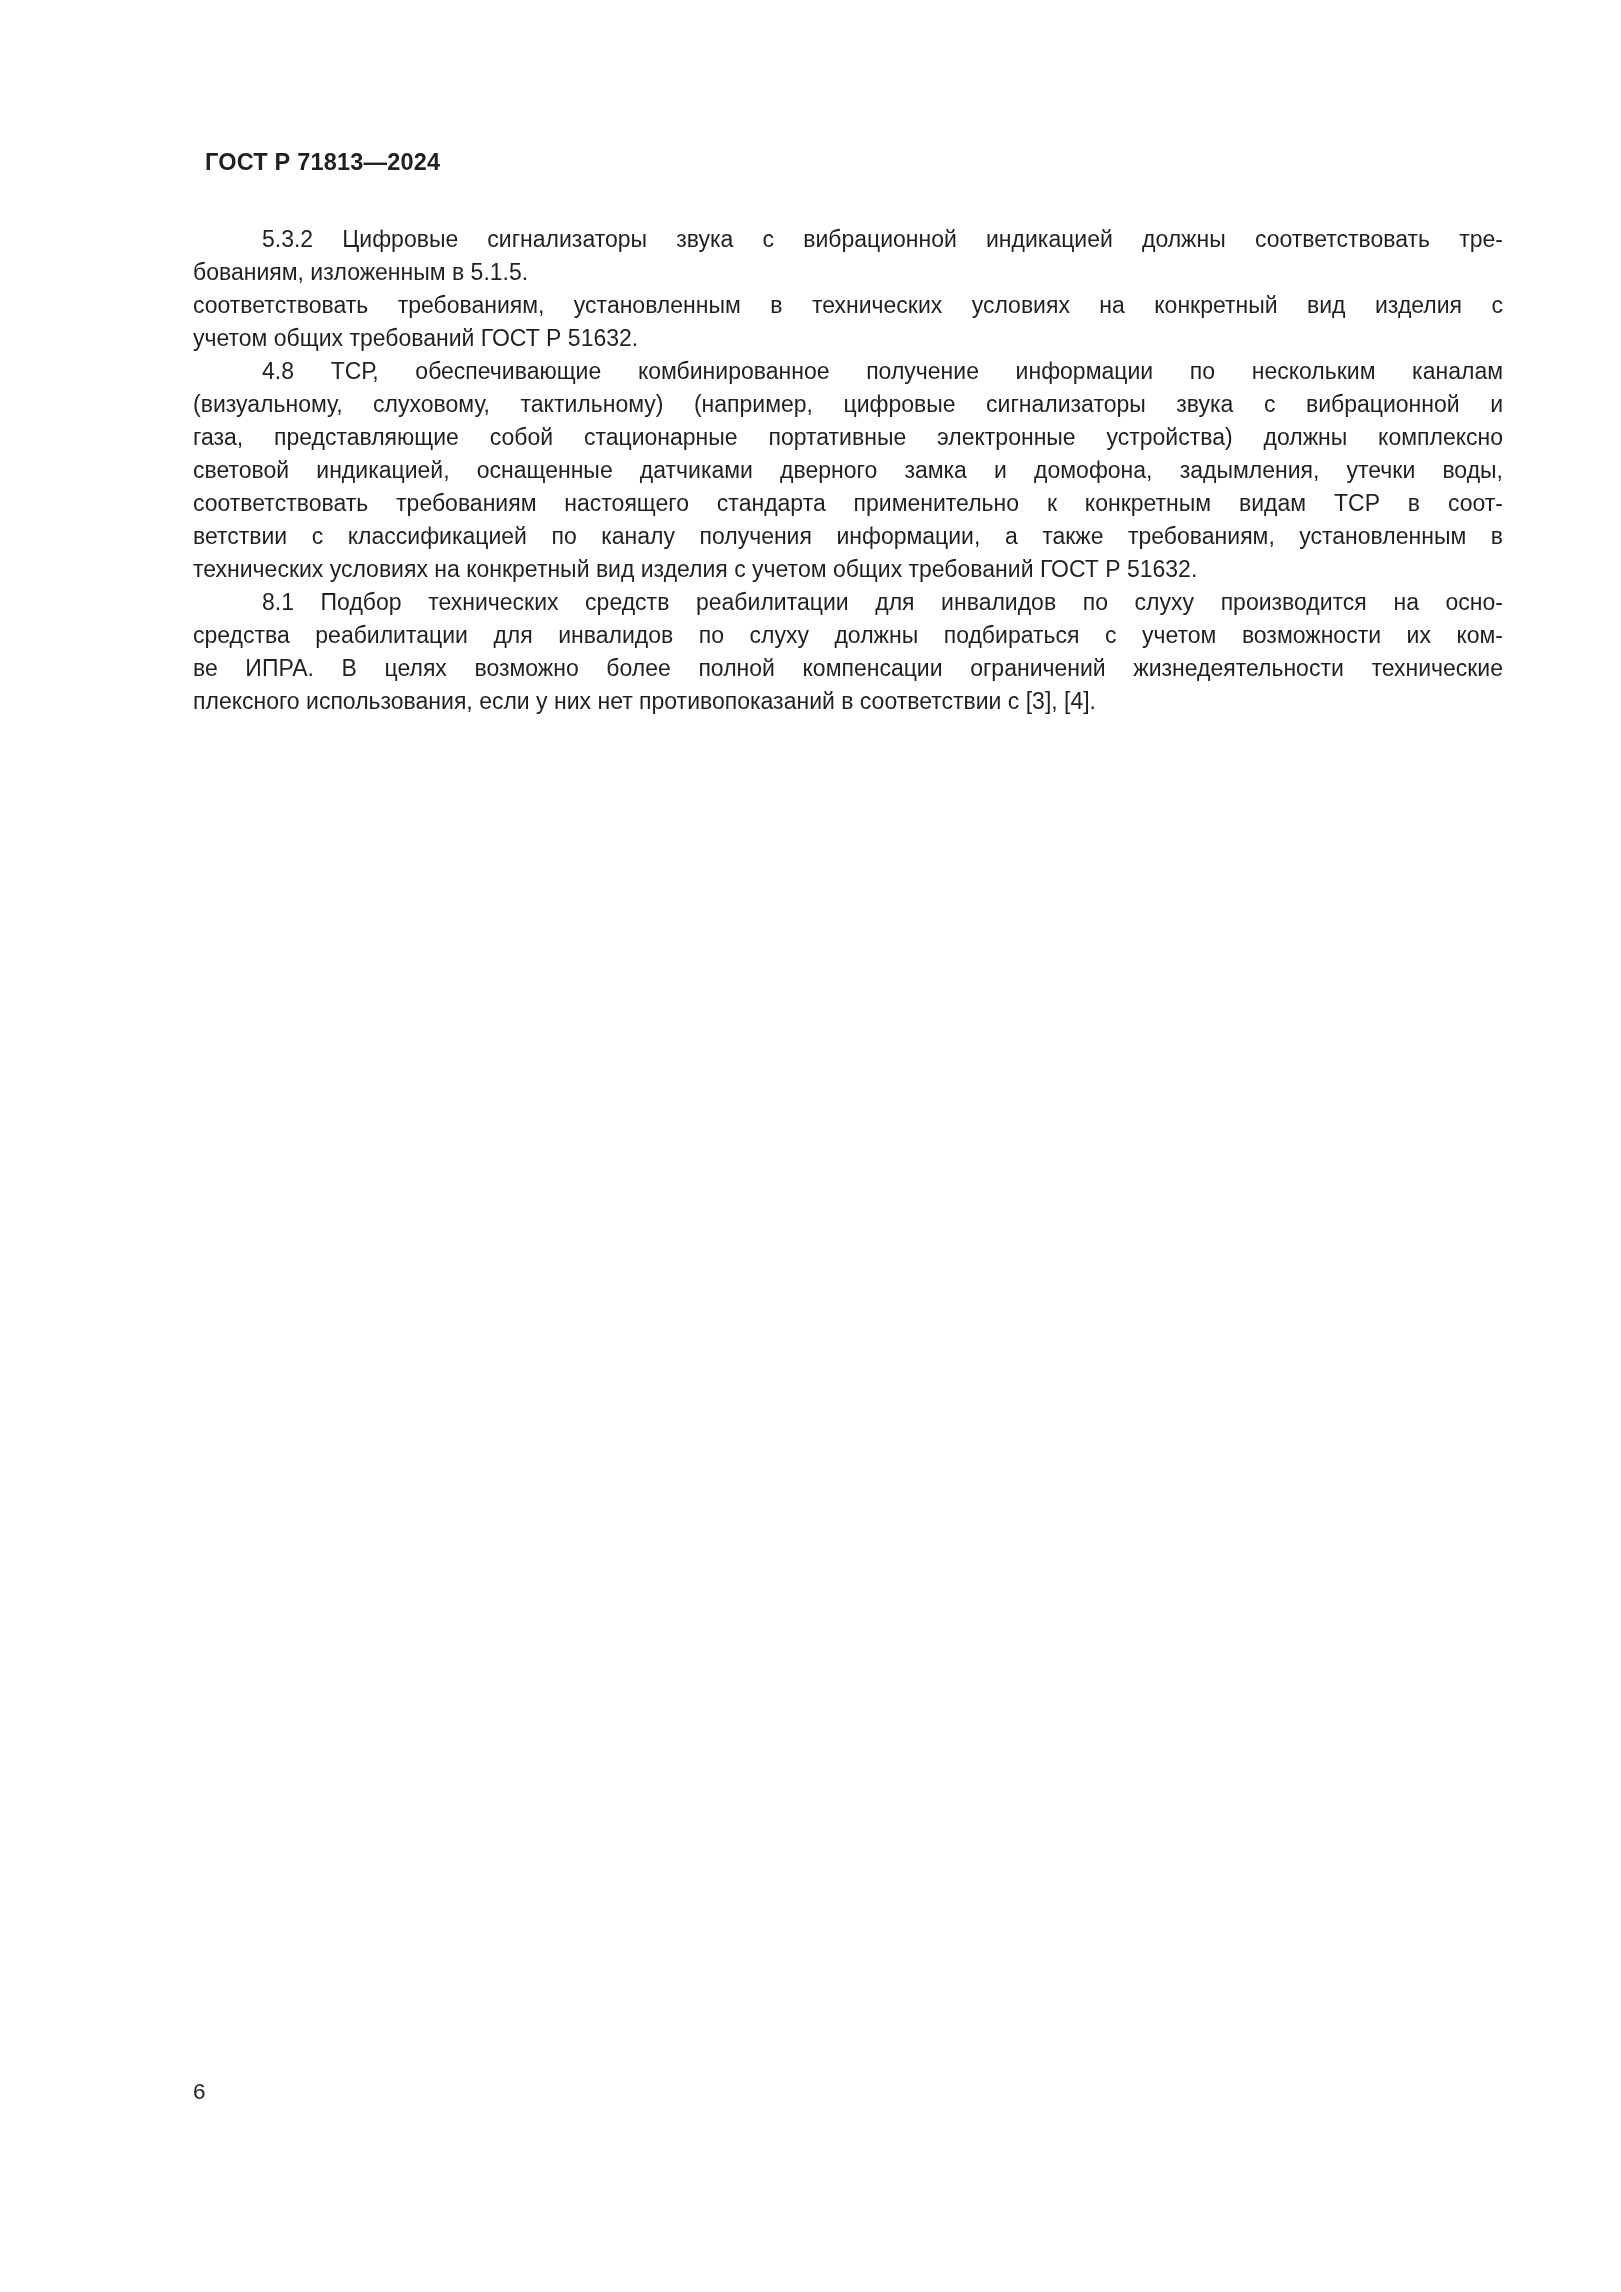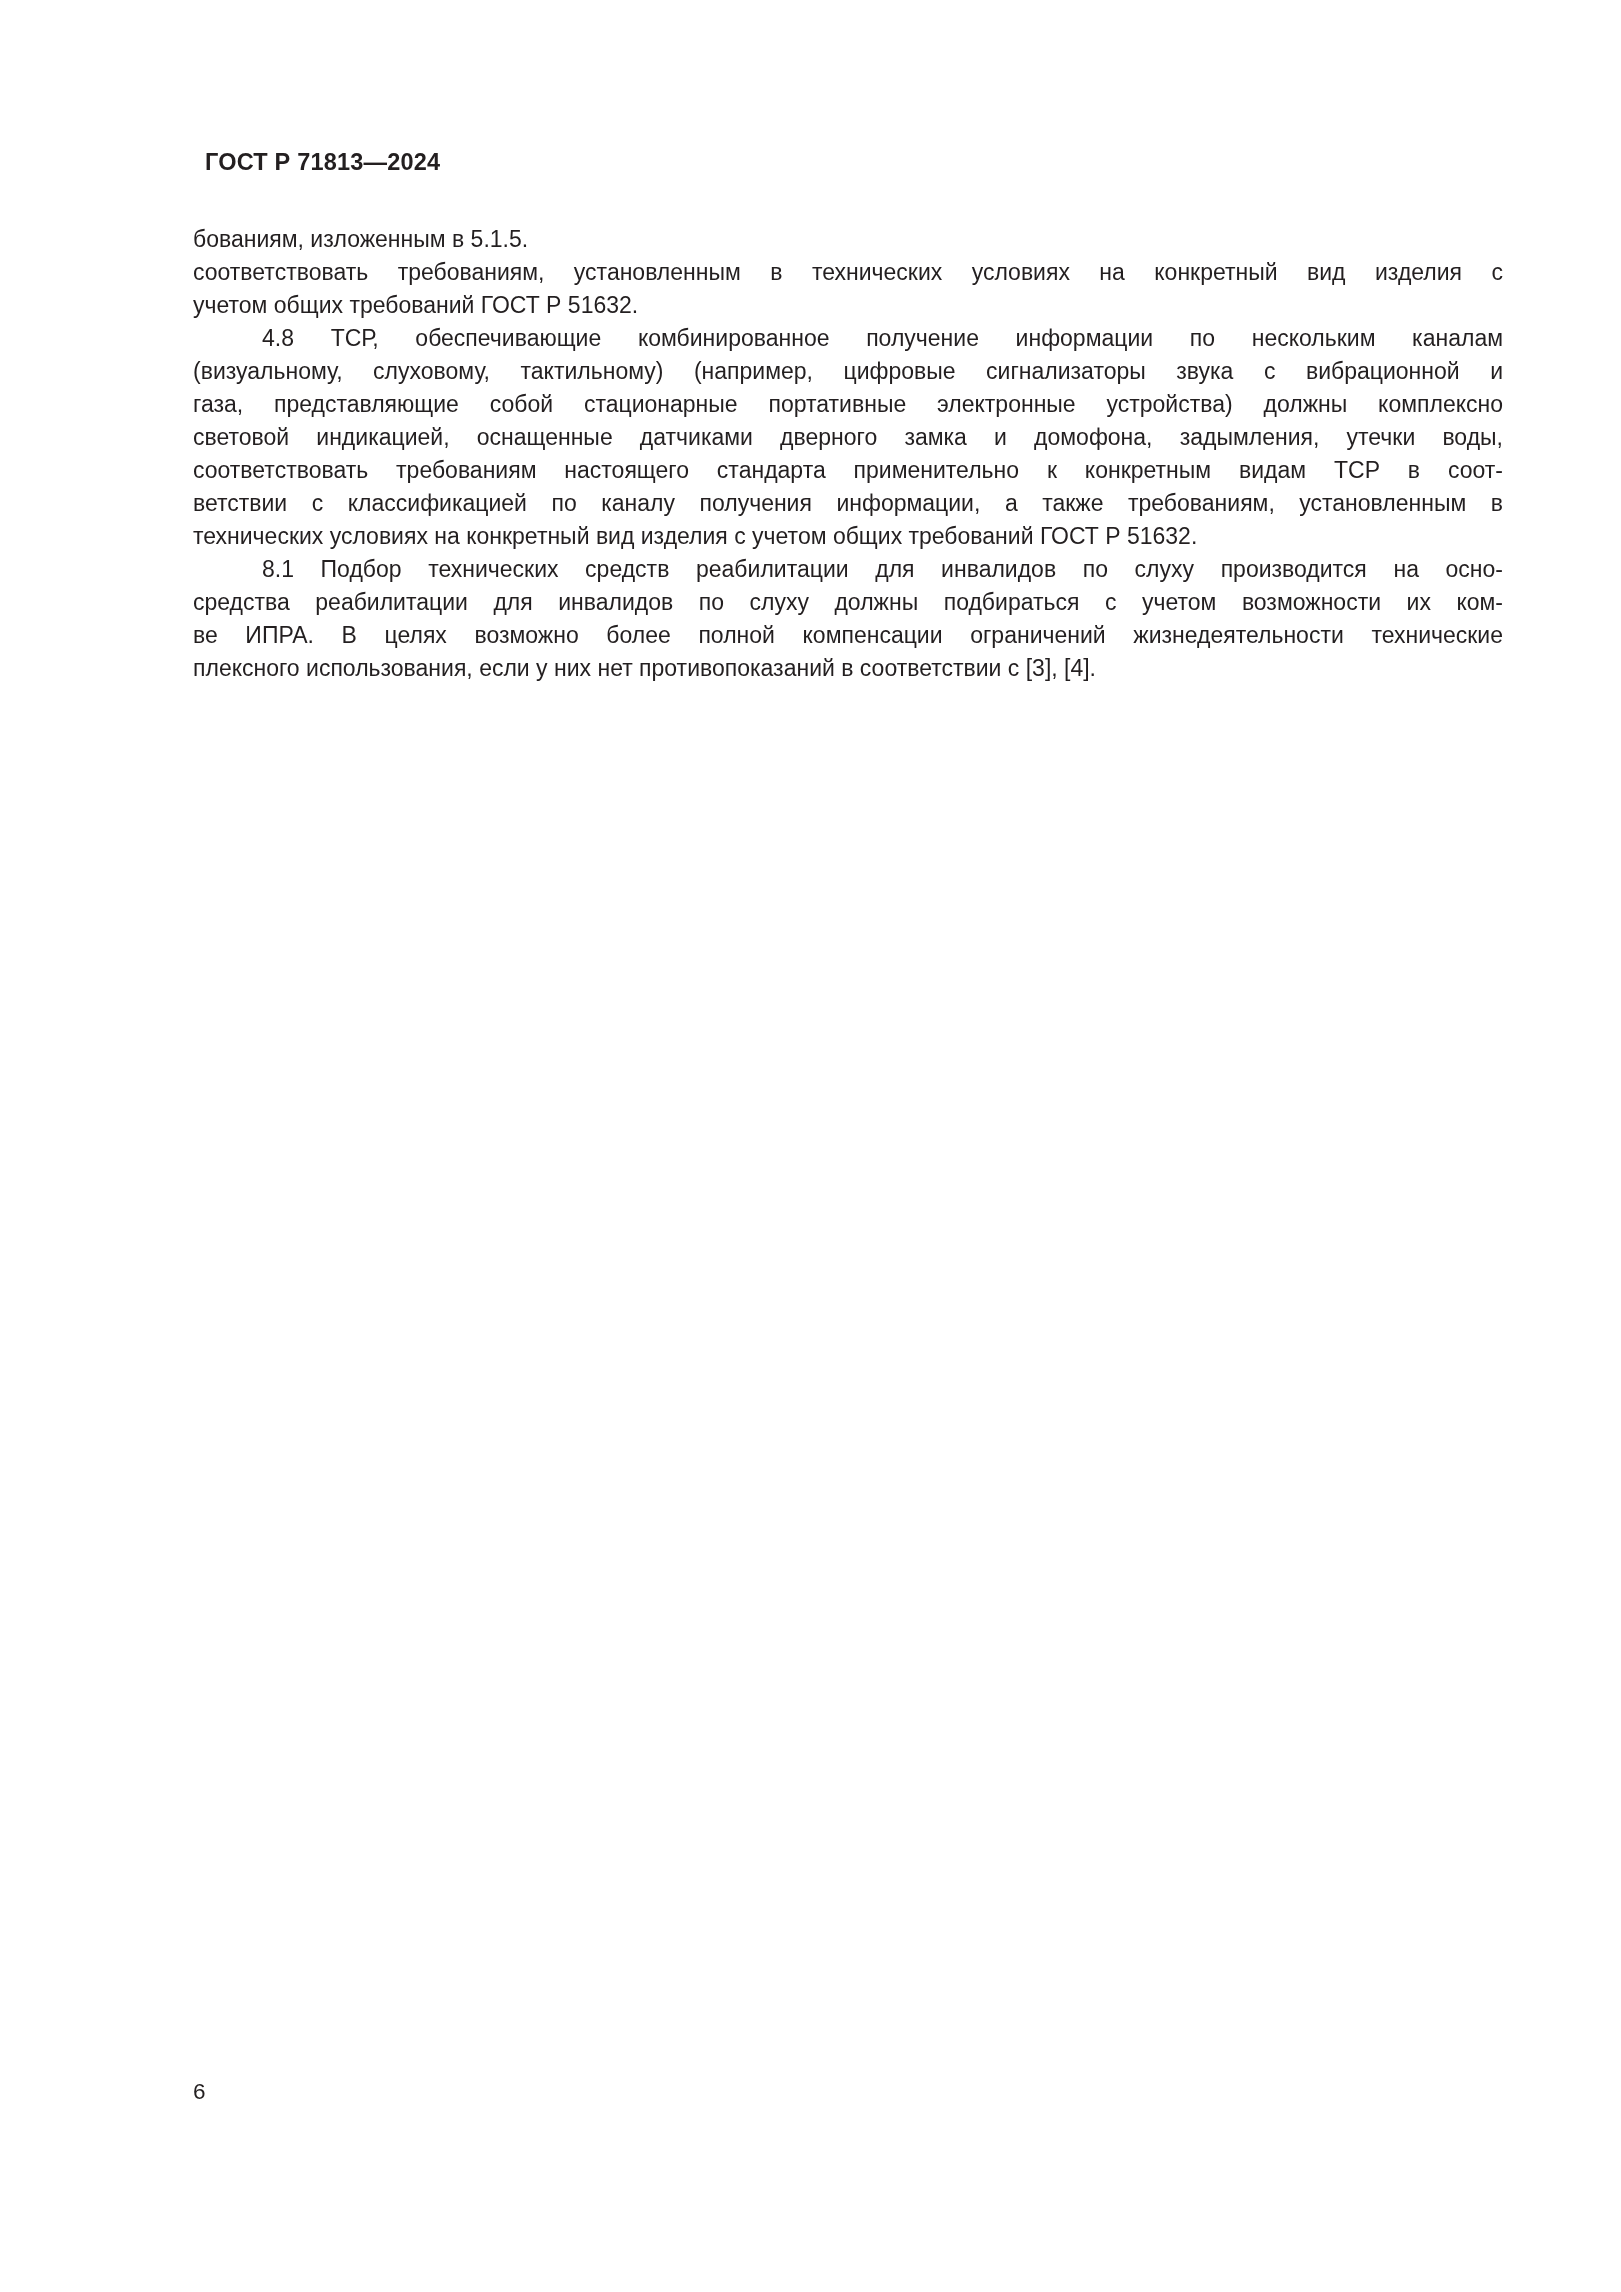--- a/index.html
+++ b/index.html
@@ -67,20 +67,21 @@
     }
   </style>
 </head>
 <body>
 
 <div class="page-header">ГОСТ Р 71813—2024</div>
 
 <div class="page-body">
 
   <p class="para">
+    <span class="line first">5.3.2 Цифровые сигнализаторы звука с вибрационной индикацией должны соответствовать тре-</span>
     <span class="line last">бованиям, изложенным в 5.1.5.</span>
   </p>
 
   <p class="para">
     <span class="line">соответствовать требованиям, установленным в технических условиях на конкретный вид изделия с</span>
     <span class="line last">учетом общих требований ГОСТ Р 51632.</span>
   </p>
 
   <p class="para">
     <span class="line first">4.8 ТСР, обеспечивающие комбинированное получение информации по нескольким каналам</span>

